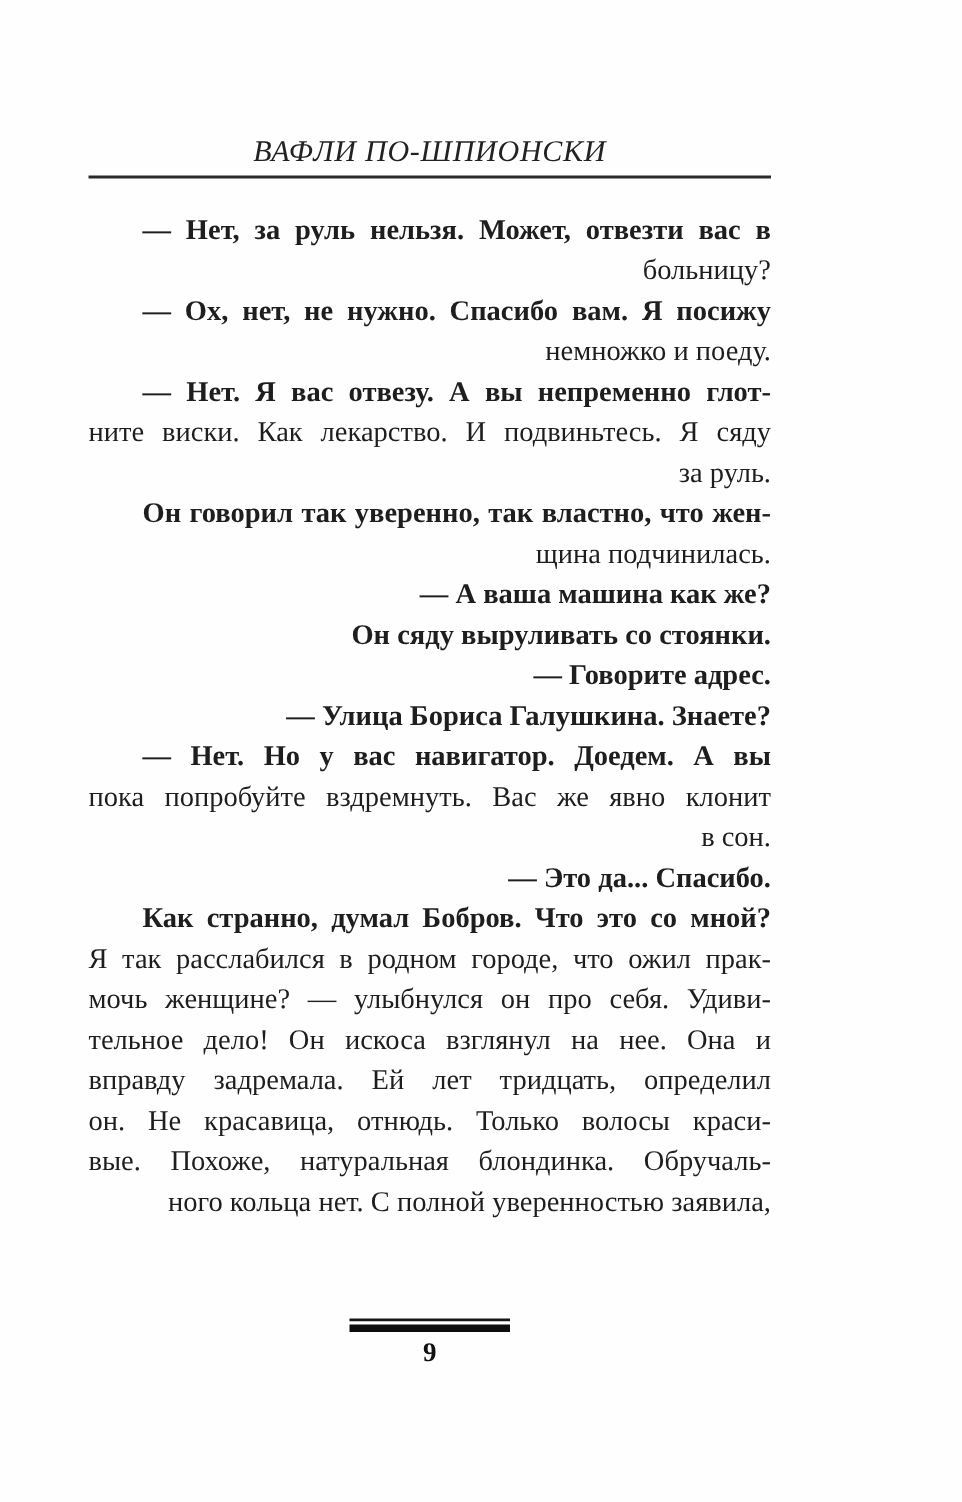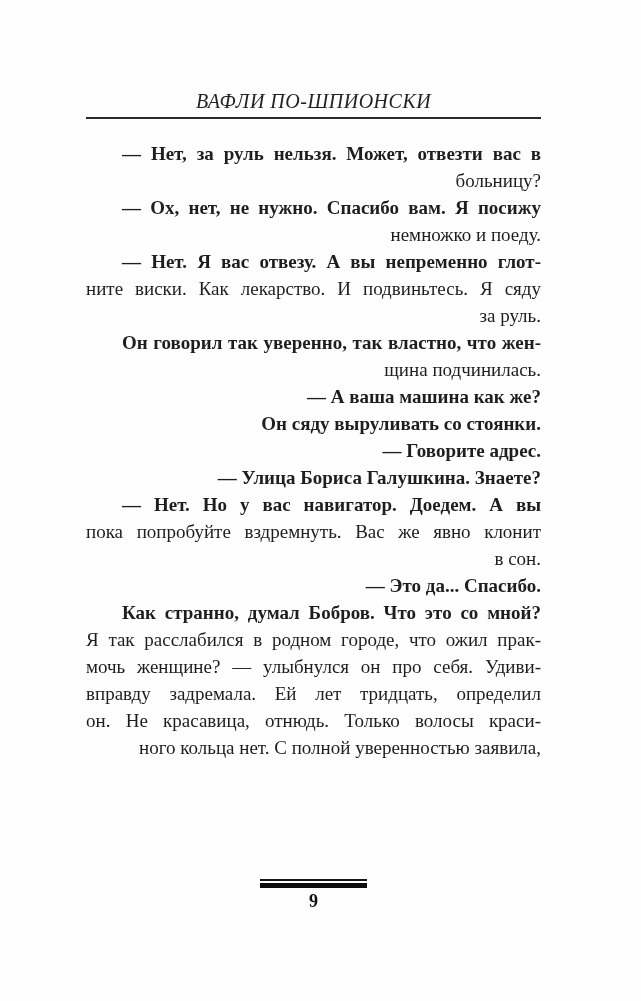--- a/index.html
+++ b/index.html
@@ -16,21 +16,21 @@
     color: #1e1e1e;
   }
   .page {
     position: absolute;
     left: 0; top: 0;
     width: 641px; height: 1001px;
     background: #fefefe;
   }
   .content {
     position: absolute;
-    left: 86px;
+    left: 59px;
     top: 0;
     width: 455px;
     height: 872px;
   }
   .running-title {
     position: absolute;
     left: 0; top: 90px;
     width: 455px;
     text-align: center;
     font-style: italic;
@@ -123,22 +123,24 @@
         <div class="line indent">Он сяду выруливать со стоянки.</div>
         <div class="line indent">— Говорите адрес.</div>
         <div class="line indent">— Улица Бориса Галушкина. Знаете?</div>
         <div class="line indent just">— Нет. Но у вас навигатор. Доедем. А вы</div>
         <div class="line just">пока попробуйте вздремнуть. Вас же явно клонит</div>
         <div class="line">в сон.</div>
         <div class="line indent">— Это да... Спасибо.</div>
         <div class="line indent just">Как странно, думал Бобров. Что это со мной?</div>
         <div class="line just">Я так расслабился в родном городе, что ожил прак-</div>
         <div class="line just">мочь женщине? — улыбнулся он про себя. Удиви-</div>
+        <div class="line just">тельное дело! Он искоса взглянул на нее. Она и</div>
         <div class="line just">вправду задремала. Ей лет тридцать, определил</div>
         <div class="line just">он. Не красавица, отнюдь. Только волосы краси-</div>
+        <div class="line just">вые. Похоже, натуральная блондинка. Обручаль-</div>
         <div class="line">ного кольца нет. С полной уверенностью заявила,</div>
       </div>
 
     <div class="footer-ornament">
       <div class="thin-line"></div>
       <div class="gap"></div>
       <div class="thick-line"></div>
     </div>
 
     <div class="page-number">9</div>

